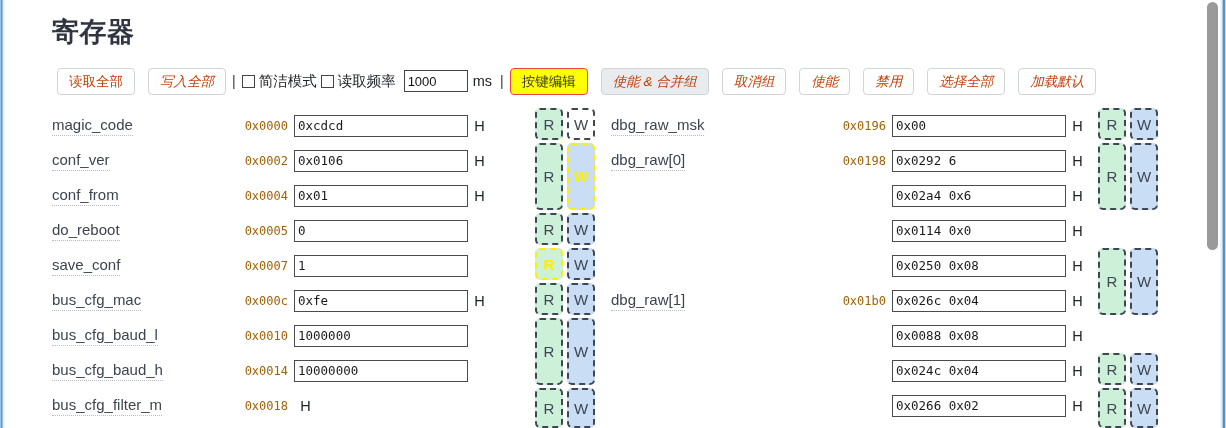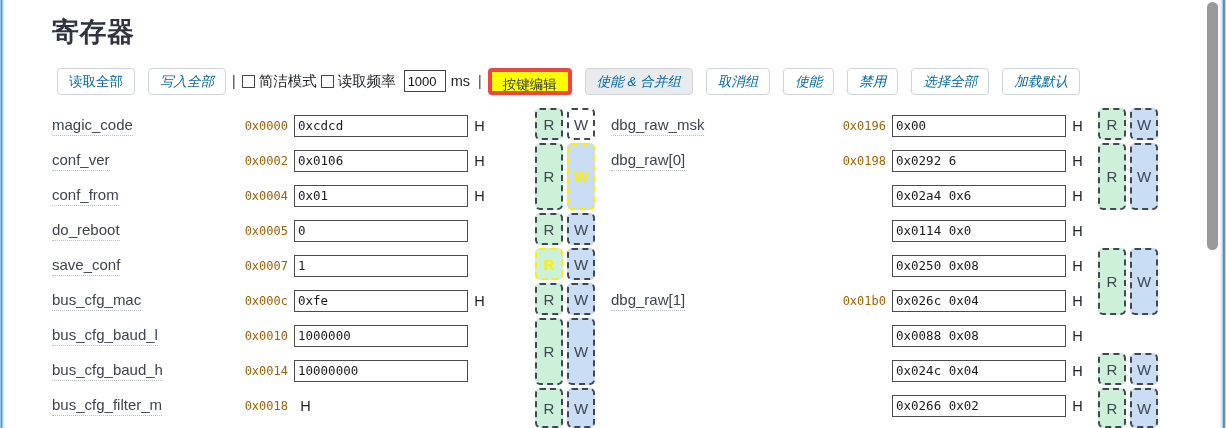--- a/index.html
+++ b/index.html
@@ -55,21 +55,21 @@
     font-size: 13.5px;
     color: #212529;
   }
   .btn {
     background: #ffffff;
     border: 1px solid #ced4da;
     border-radius: 4px;
     padding: 4px 11px;
     font-size: 13.5px;
     font-family: "Liberation Sans", "DejaVu Sans", sans-serif;
-    color: #0369a1;
+    color: #c2410c;
     height: 27px;
     line-height: 17px;
     cursor: pointer;
     white-space: nowrap;
   }
   .btn + .btn { margin-left: 13px; font-style: italic; }
   .sep {
     margin: 0 6px; color: #343a40; font-size: 14px;
   }
   .chk-wrap {
@@ -80,33 +80,33 @@
     width: 13px; height: 13px;
     border: 1px solid #444;
     background: #fff;
     margin-right: 4px;
     display: inline-block;
     vertical-align: middle;
     cursor: pointer;
   }
   .chk-label { font-size: 14.5px; color: #212529; }
   .freq-input {
-    width: 42px; height: 22px;
+    width: 64px; height: 22px;
     border: 1px solid #444;
     background: #fff;
     font-family: "Liberation Sans", "DejaVu Sans", sans-serif;
     font-size: 13px;
     padding: 0 3px;
     margin: 0 5px 0 4px;
     color: #111;
   }
   .ms-label { font-size: 14.5px; color: #212529; margin-right: 2px; }
   .btn.btn-yellow {
     background: #ffff00;
-    border: 4px solid #ef4444;
+    border: 1px solid #ef4444;
     color: #333;
   }
   .btn.btn-active {
     background: #e9ecef;
     border: 1px solid #ced4da;
   }
   
   .regs {
     position: absolute;
     top: 108px; left: 0; right: 0;

